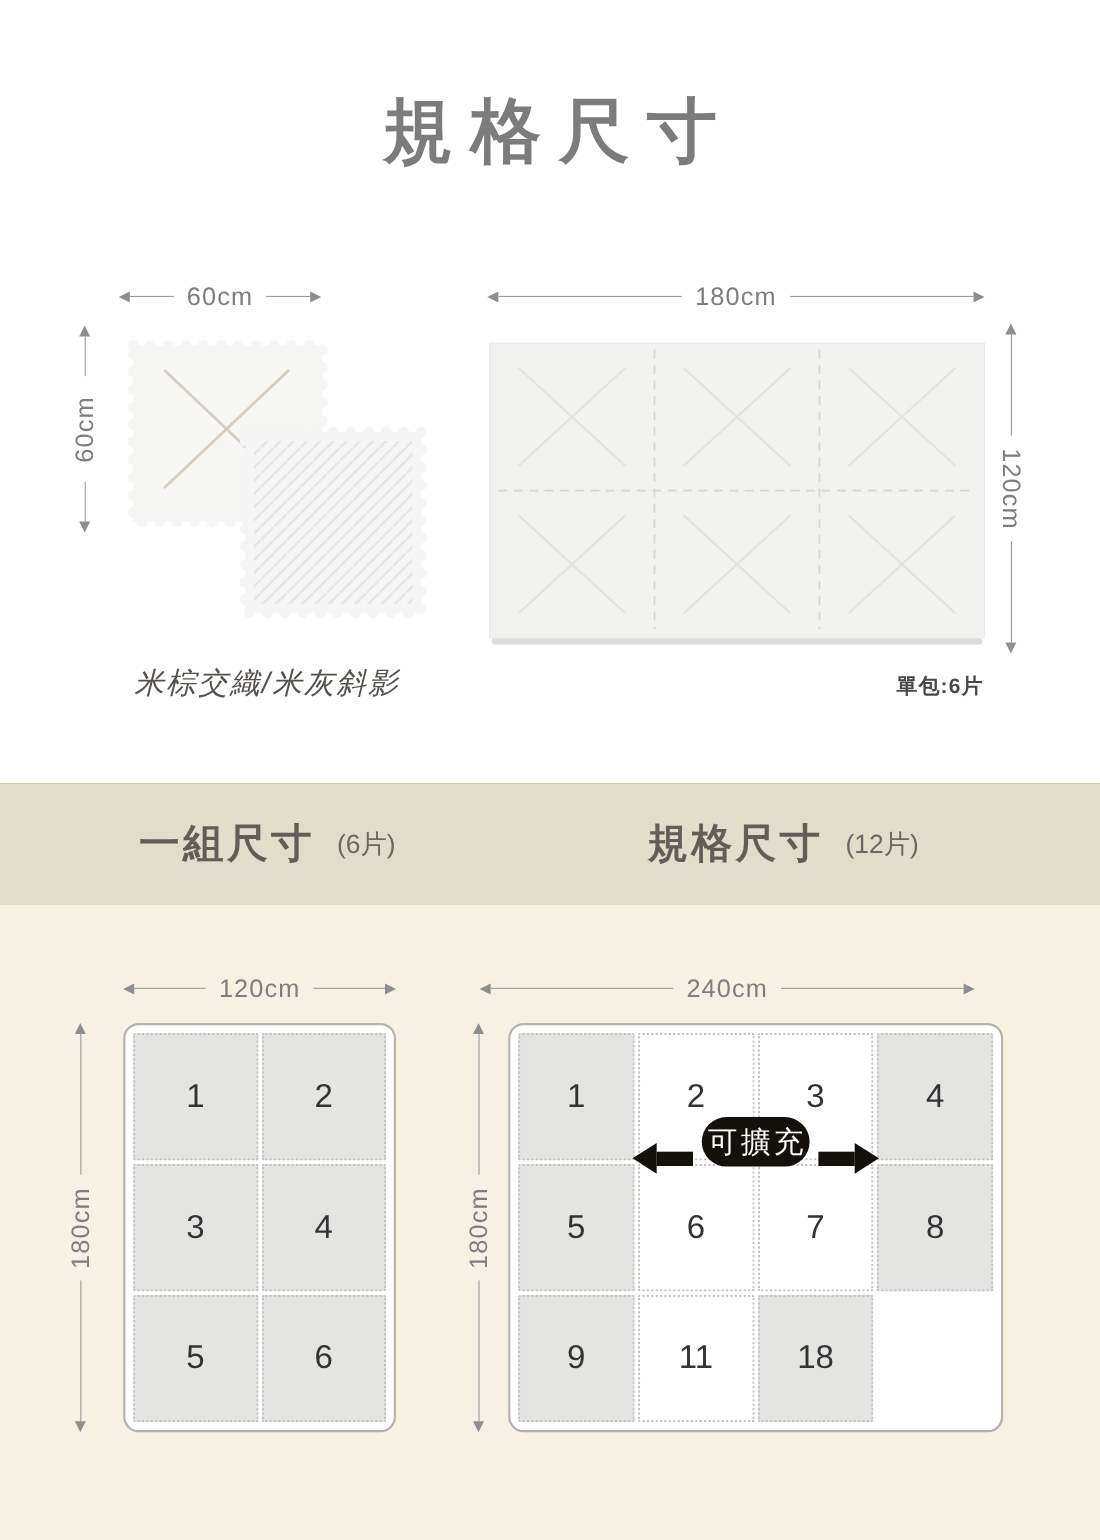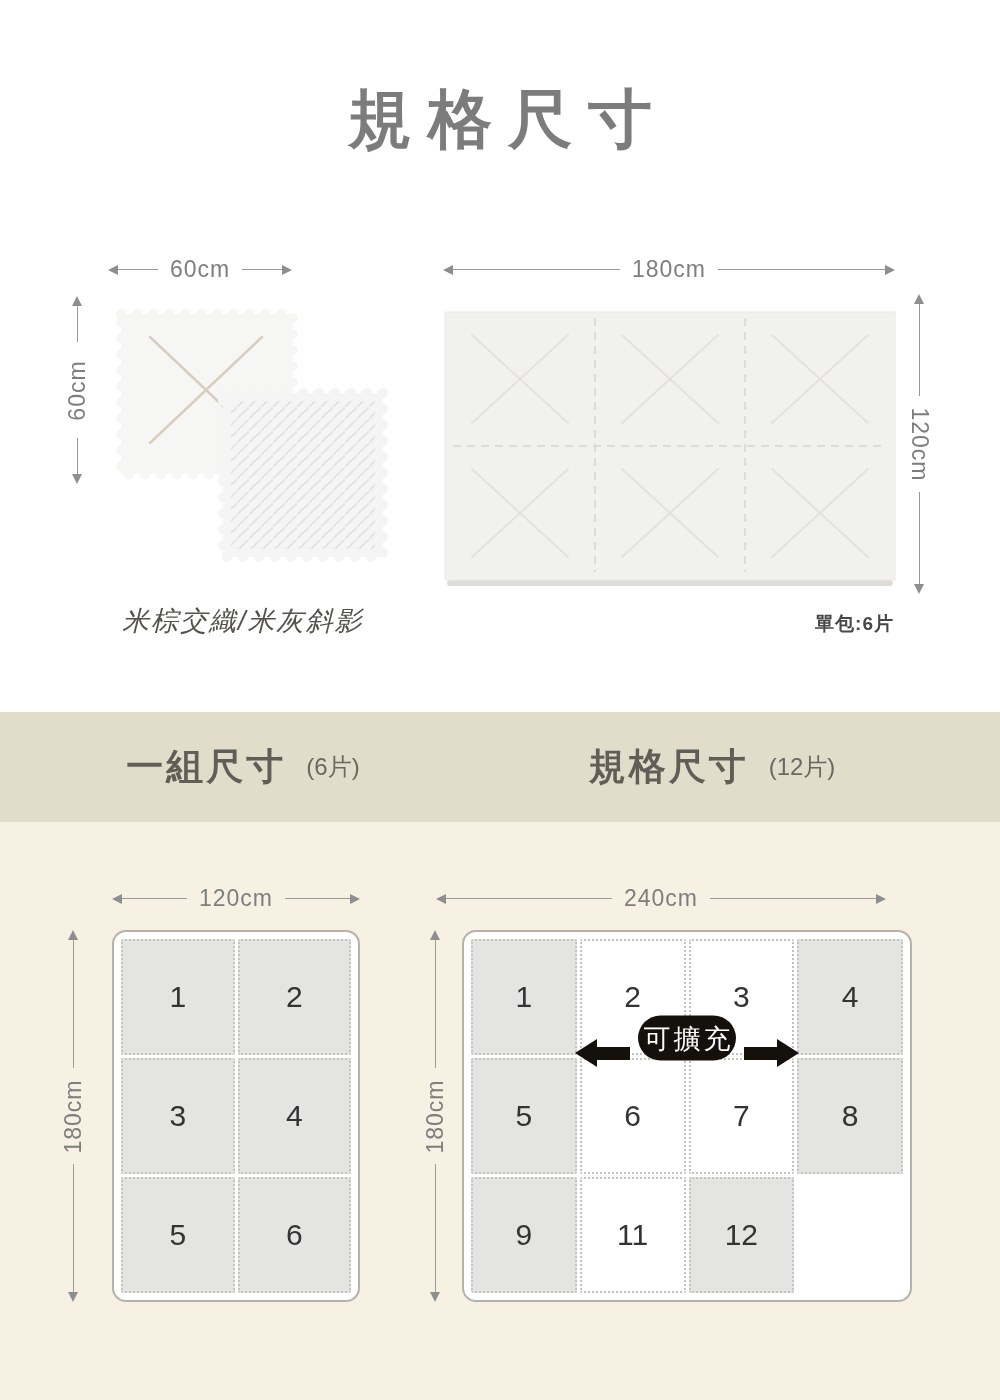--- a/index.html
+++ b/index.html
@@ -214,21 +214,21 @@
       <div class="tile gray">1</div>
       <div class="tile white">2</div>
       <div class="tile white">3</div>
       <div class="tile gray">4</div>
       <div class="tile gray">5</div>
       <div class="tile white">6</div>
       <div class="tile white">7</div>
       <div class="tile gray">8</div>
       <div class="tile gray">9</div>
       <div class="tile white">11</div>
-      <div class="tile gray">12</div>
+      <div class="tile gray">18</div>
 
       <div class="exp-arrow left">
         <span class="tri-l"></span>
           <span class="abar"></span>
       </div>
       <div class="exp-pill">可擴充</div>
       <div class="exp-arrow right">
         <span class="abar"></span>
           <span class="tri-r"></span>
       </div>

